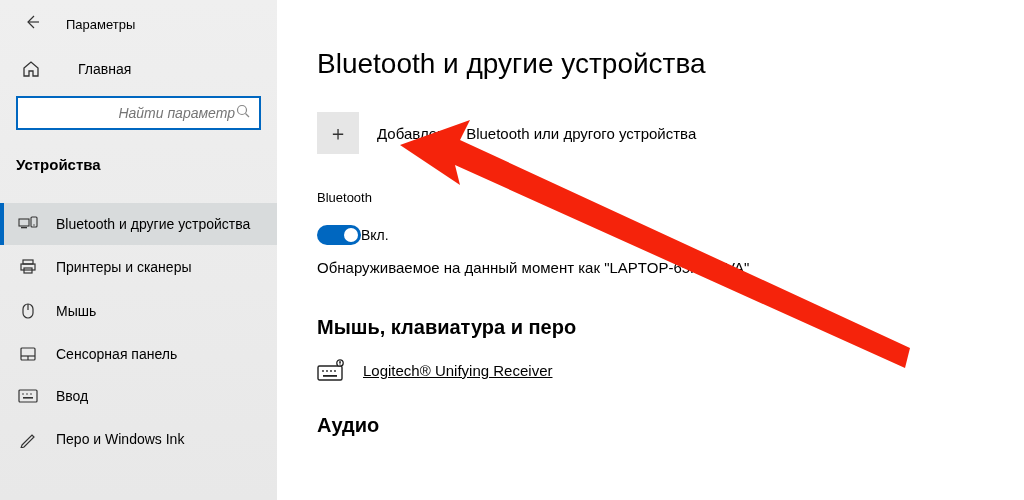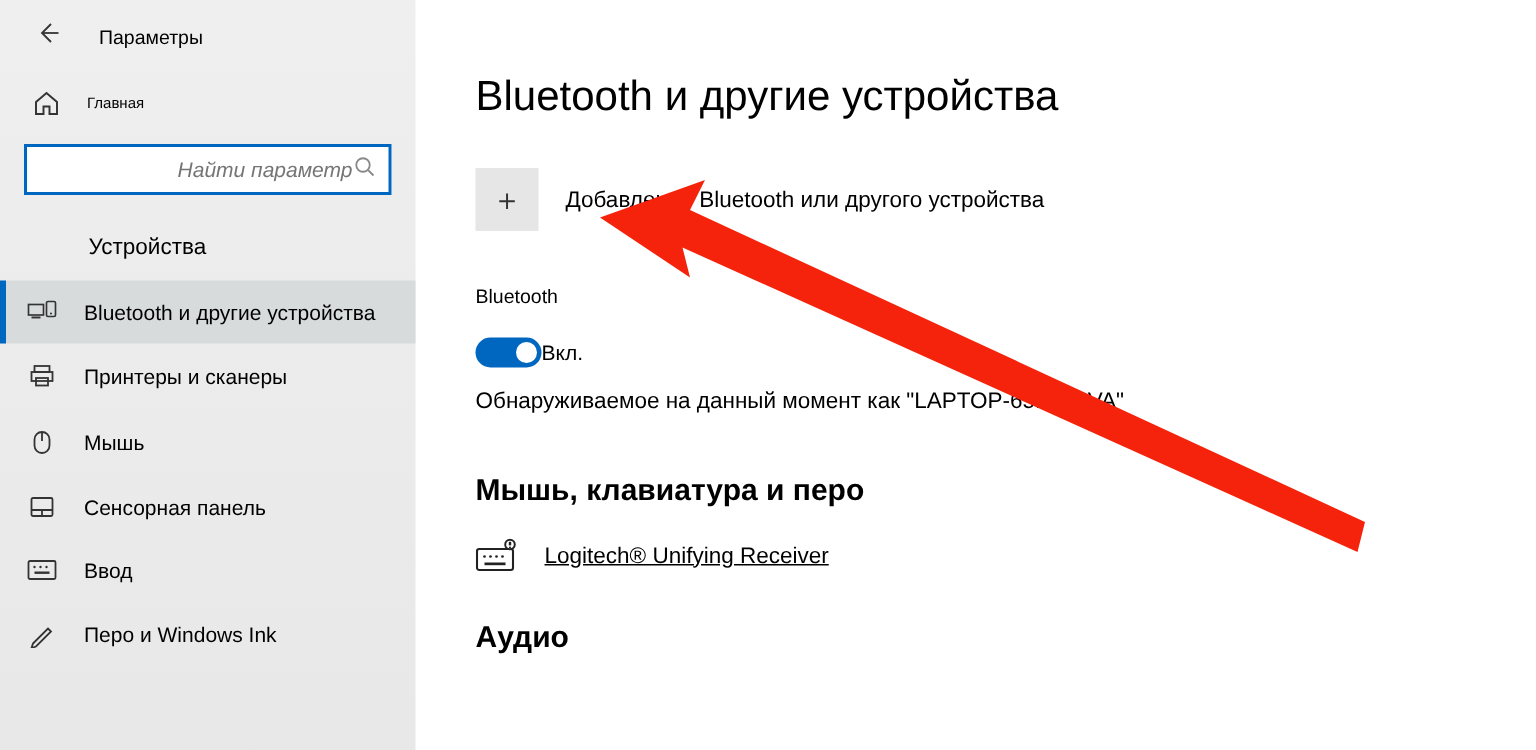--- a/index.html
+++ b/index.html
@@ -5,28 +5,28 @@
 * { margin: 0; padding: 0; box-sizing: border-box; font-family: "Segoe UI", Arial, sans-serif; }
 body { background: #fff; width: 1024px; height: 500px; overflow: hidden; display: flex; color: #000; position: relative; }
 
 .sidebar { width: 277px; height: 100%; background: linear-gradient(180deg, #efefef 0%, #e8e8e8 100%); display: flex; flex-direction: column; padding-top: 10px; }
 .sidebar-header { display: flex; align-items: center; gap: 24px; padding: 4px 20px 16px 22px; }
 .back-btn { width: 20px; height: 20px; display: flex; align-items: center; justify-content: center; cursor: pointer; }
 .window-title { font-size: 13px; }
 
 .home-row { display: flex; align-items: center; gap: 18px; padding: 10px 20px 10px 22px; cursor: pointer; }
 .home-row span.icon { width: 18px; display:flex; align-items:center; justify-content:center; }
-.home-label { font-size: 10px; }
+.home-label { font-size: 14px; margin-left: 20px; }
 
 .search-wrap { padding: 8px 16px 14px 16px; }
 .search-box { width: 100%; height: 34px; border: 2px solid #0067c0; background: #fff; display: flex; align-items: center; padding: 0 8px 0 8px; }
 .search-input { flex: 1; border: none; outline: none; font-size: 14px; color: #666; font-style: italic; background: transparent; text-align: right; }
 .search-icon { color: #666; }
 
-.category { padding: 12px 20px 14px 16px; font-size: 15px; font-weight: 400; margin-left: 43px; }
+.category { padding: 12px 20px 30px 16px; font-size: 15px; font-weight: 700; }
 
 .nav { display: flex; flex-direction: column; }
 .nav-item { display: flex; align-items: center; gap: 18px; padding: 13px 20px 13px 18px; cursor: pointer; font-size: 14px; }
 .nav-item.active { background: #d8dbdc; border-left: 4px solid #0067c0; padding-left: 14px; }
 .nav-item .icon { width: 20px; display: flex; align-items: center; justify-content: center; color: #333; }
 
 .main { flex: 1; padding: 48px 40px 0 40px; overflow: hidden; }
 .page-title { font-size: 28px; font-weight: 400; margin-bottom: 32px; }
 
 .add-row { display: flex; align-items: center; gap: 18px; margin-bottom: 36px; }

